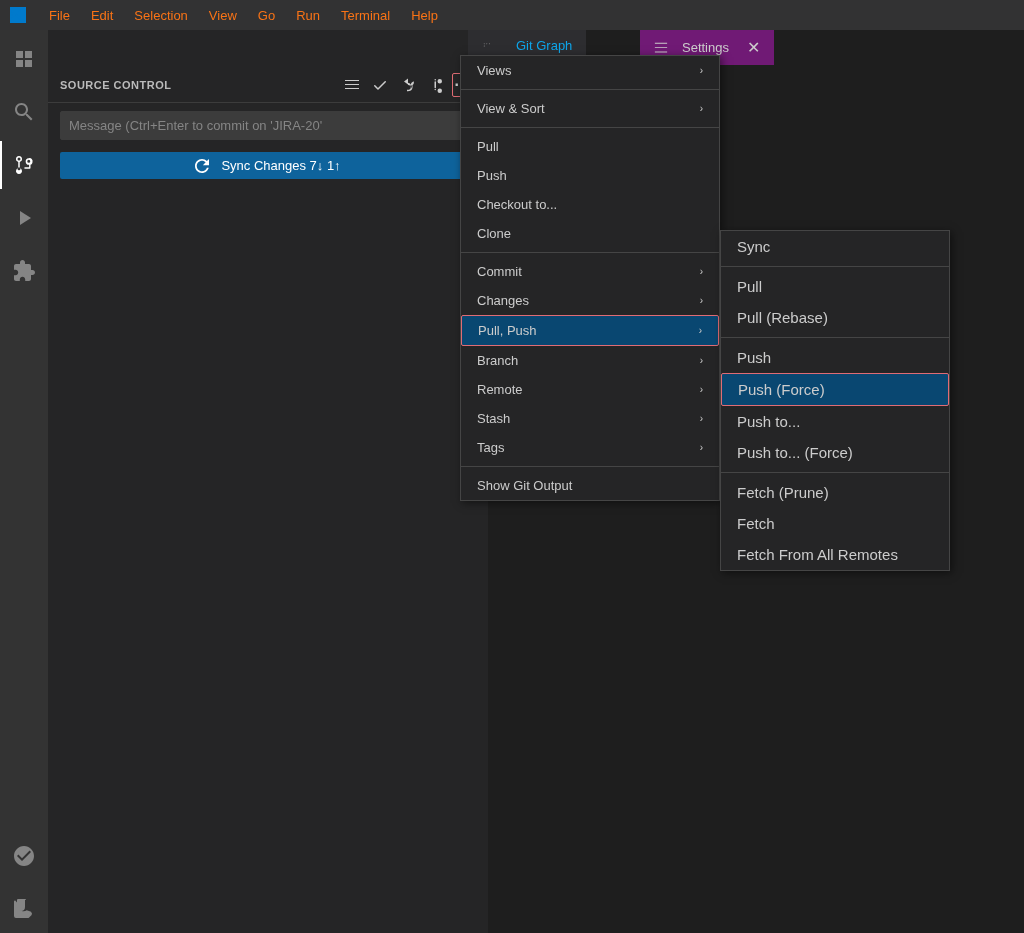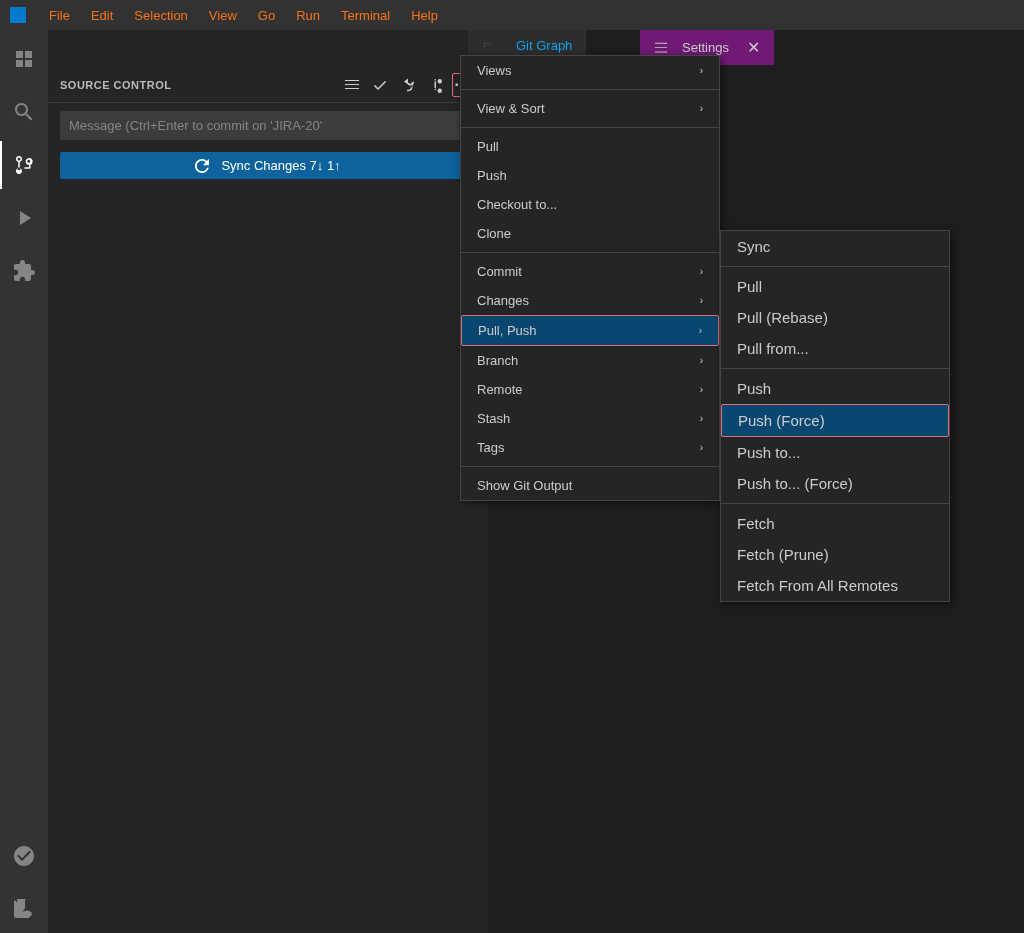--- a/index.html
+++ b/index.html
@@ -432,48 +432,45 @@
     <div class="submenu-separator"></div>
 
     <div class="submenu-item">
       <span>Pull</span>
     </div>
 
     <div class="submenu-item">
       <span>Pull (Rebase)</span>
     </div>
 
-    <div class="submenu-item">
-      <span>Pull from...</span>
-    </div>
     <div class="submenu-separator"></div>
 
     <div class="submenu-item">
       <span>Push</span>
     </div>
 
     <div class="submenu-item" style="background:#094771; border: 1.5px solid #e06c75; border-radius:2px;">
       <span>Push (Force)</span>
     </div>
 
     <div class="submenu-item">
       <span>Push to...</span>
     </div>
 
     <div class="submenu-item">
       <span>Push to... (Force)</span>
     </div>
     <div class="submenu-separator"></div>
 
     <div class="submenu-item">
+      <span>Fetch (Prune)</span>
+    </div>
+
+    <div class="submenu-item">
       <span>Fetch</span>
     </div>
 
     <div class="submenu-item">
-      <span>Fetch (Prune)</span>
-    </div>
-
-    <div class="submenu-item">
       <span>Fetch From All Remotes</span>
     </div>
   </div>
 
 </div>
 
 </body></html>

